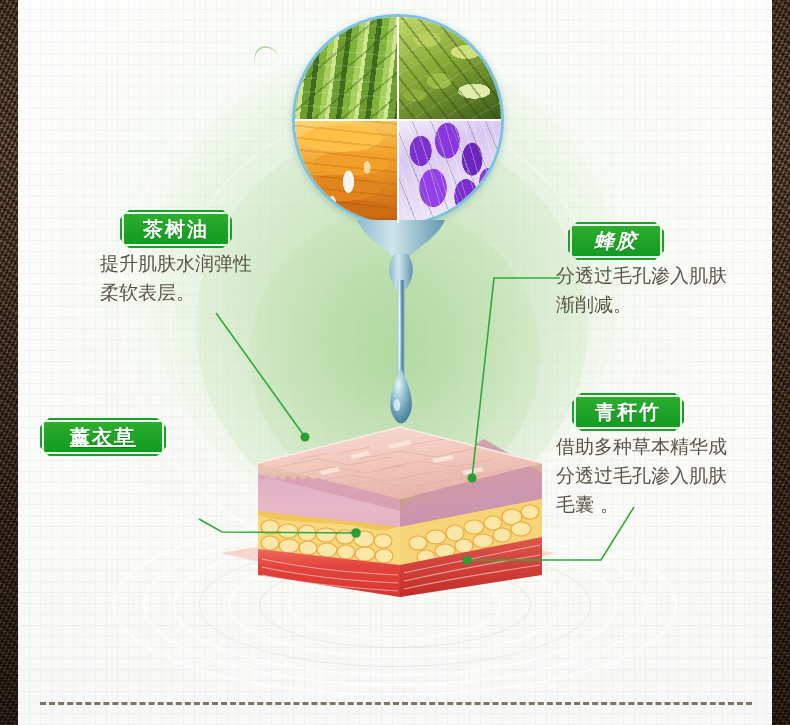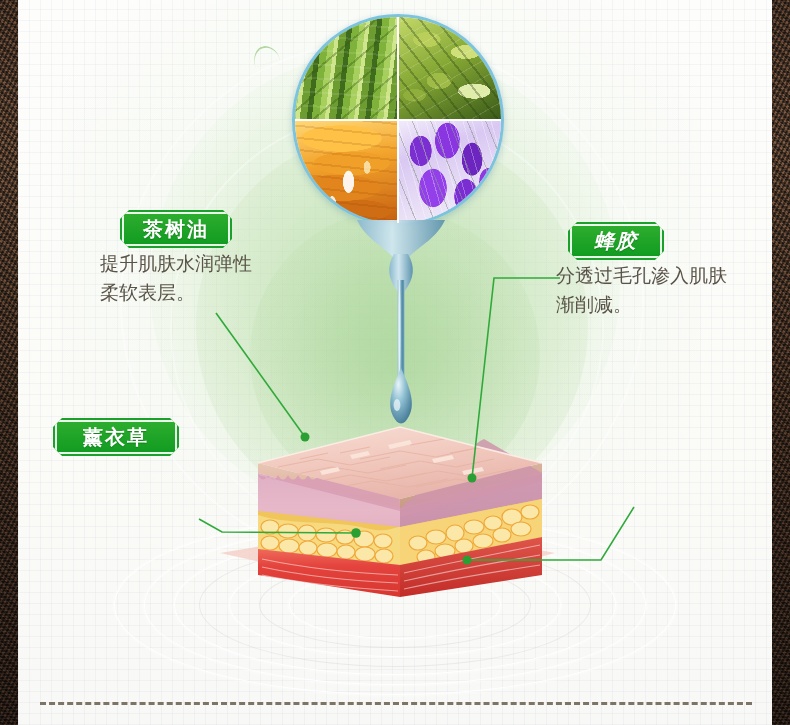--- a/index.html
+++ b/index.html
@@ -138,21 +138,21 @@
                       calc(100% - 9px) 100%, 9px 100%, 0 calc(100% - 9px), 0 9px);
     text-shadow:0 1px 1px rgba(0,60,0,.35);
     font-family:"DejaVu Sans","Liberation Sans",sans-serif;}
   .desc{position:absolute;color:#5a5348;font-size:19px;line-height:29px;
     font-family:"DejaVu Sans","Liberation Sans",sans-serif;white-space:pre-line;}
 
   .b-tea{left:120px;top:210px;width:108px;}
   .d-tea{left:100px;top:249px;width:230px;}
   .b-prop{left:568px;top:222px;width:92px;font-style:italic;}
   .d-prop{left:556px;top:261px;width:225px;}
-  .b-lav{left:53px;top:418px;width:122px;}
+  .b-lav{left:40px;top:418px;width:122px;text-decoration:underline;}
   .d-lav{left:46px;top:456px;width:250px;}
   .b-bam{left:572px;top:393px;width:108px;}
   .d-bam{left:556px;top:432px;width:232px;}
 
   
   .leaders{position:absolute;left:0;top:0;width:790px;height:725px;pointer-events:none;}
 
   
   .dashline{position:absolute;left:40px;top:702px;width:712px;height:0;
     border-top:3px dashed #7d7466;}
@@ -389,18 +389,22 @@
   <div class="badge b-tea">茶树油</div>
   <div class="desc d-tea">提升肌肤水润弹性
 柔软表层。</div>
 
   <div class="badge b-prop">蜂胶</div>
   <div class="desc d-prop">分透过毛孔渗入肌肤
 渐削减。</div>
 
   <div class="badge b-lav">薰衣草</div>
 
+  <div class="badge b-bam">青秆竹</div>
+  <div class="desc d-bam">借助多种草本精华成
+分透过毛孔渗入肌肤
+毛囊 。</div>
 
   <div class="dashline"></div>
 
   <div class="rail left"></div>
   <div class="rail right"></div>
 </div>
 
 </body></html>

